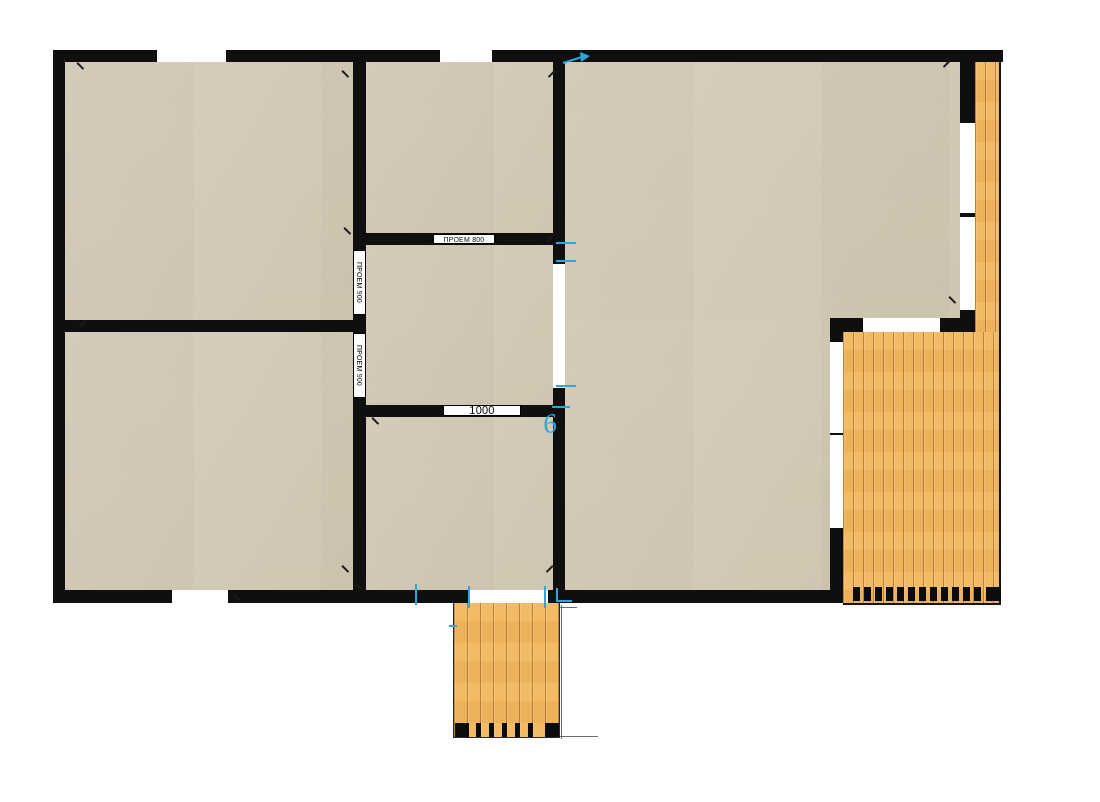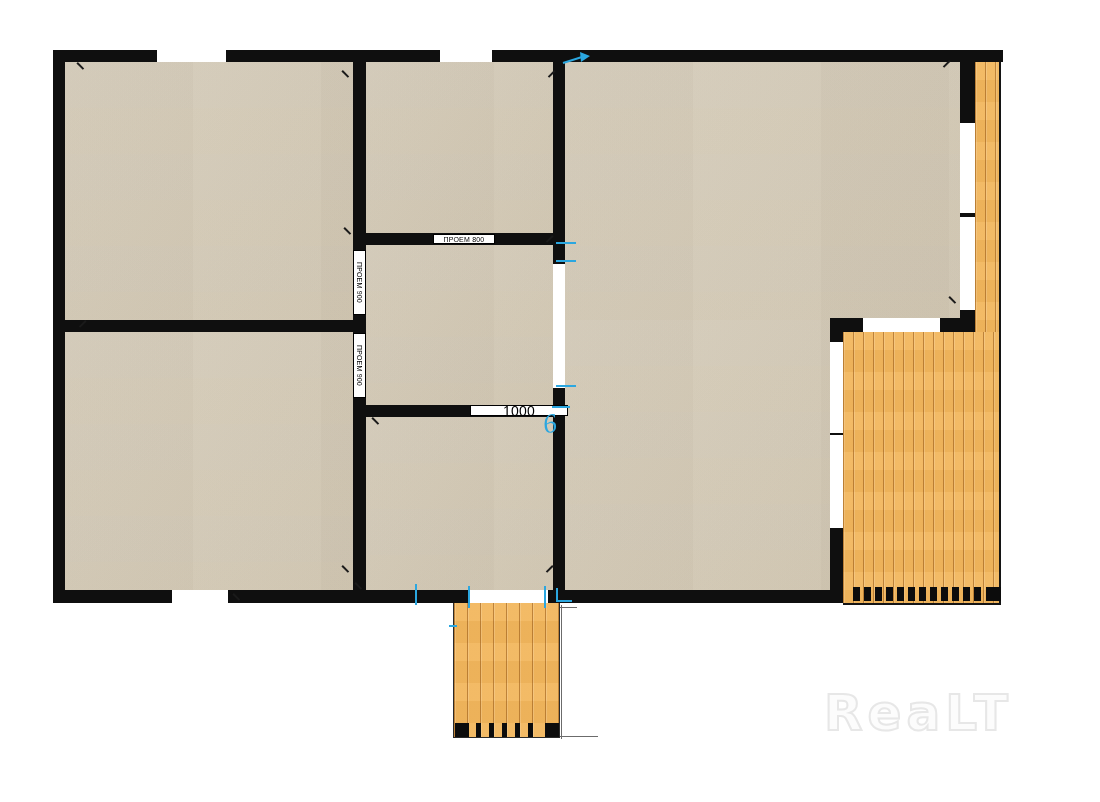--- a/index.html
+++ b/index.html
@@ -47,21 +47,20 @@
     -webkit-text-stroke:2px #e7e7e7;
     text-stroke:2px #e7e7e7;
     font-family:"DejaVu Sans",sans-serif;font-weight:700;
     letter-spacing:5px;user-select:none;
   }
 </style>
 </head>
 <body>
 
 <div class="stage">
-  <div class="abs watermark" style="left:824px;top:684px;font-size:50px;">ReaLT</div>
 <div class="abs floor" style="left: 65px; top: 62px; width: 288px; height: 258px;"></div>
     <div class="abs floor" style="left: 65px; top: 332px; width: 288px; height: 258px;"></div>
     <div class="abs floor" style="left: 366px; top: 62px; width: 187px; height: 171px;"></div>
     <div class="abs floor" style="left: 366px; top: 245px; width: 187px; height: 160px;"></div>
     <div class="abs floor" style="left: 366px; top: 417px; width: 187px; height: 173px;"></div>
     <div class="abs floor" style="left: 565px; top: 62px; width: 395px; height: 258px;"></div>
     <div class="abs floor" style="left: 565px; top: 320px; width: 265px; height: 270px;"></div>
     <div class="abs deck strip" style="left: 975px; top: 62px; width: 26px; height: 270px;"></div>
     <div class="abs deck big" style="left: 843px; top: 332px; width: 158px; height: 273px;"></div>
     <div class="abs deck porch" style="left: 453px; top: 603px; width: 107px; height: 135px;"></div>
@@ -102,21 +101,21 @@
     <div class="abs deck-mark" style="left: 455px; top: 723px; width: 14px; height: 14px;"></div>
     <div class="abs deck-mark" style="left: 476px; top: 723px; width: 5px; height: 14px;"></div>
     <div class="abs deck-mark" style="left: 489px; top: 723px; width: 5px; height: 14px;"></div>
     <div class="abs deck-mark" style="left: 502px; top: 723px; width: 5px; height: 14px;"></div>
     <div class="abs deck-mark" style="left: 515px; top: 723px; width: 5px; height: 14px;"></div>
     <div class="abs deck-mark" style="left: 528px; top: 723px; width: 5px; height: 14px;"></div>
     <div class="abs deck-mark" style="left: 545px; top: 723px; width: 14px; height: 14px;"></div>
     <div class="abs label-box" style="left: 433px; top: 234px; width: 62px; height: 10px; font-size: 7px;">ПРОЕМ 800</div>
     <div class="abs label-box v" style="left: 353px; top: 250px; width: 13px; height: 65px; font-size: 7px;">ПРОЕМ 900</div>
     <div class="abs label-box v" style="left: 353px; top: 333px; width: 13px; height: 65px; font-size: 7px;">ПРОЕМ 900</div>
-    <div class="abs label-box" style="left: 470px; top: 405px; width: 98px; height: 11px; font-size: 14px;">1000</div>
+    <div class="abs label-box" style="left: 443px; top: 405px; width: 78px; height: 11px; font-size: 11px;">1000</div>
     <div class="abs tick-black" style="left: 76px; top: 65px; width: 9px; height: 1.5px; transform: rotate(45deg);"></div>
     <div class="abs tick-black" style="left: 78px; top: 323px; width: 9px; height: 1.5px; transform: rotate(-45deg);"></div>
     <div class="abs tick-black" style="left: 341px; top: 73px; width: 9px; height: 1.5px; transform: rotate(45deg);"></div>
     <div class="abs tick-black" style="left: 547px; top: 73px; width: 9px; height: 1.5px; transform: rotate(-45deg);"></div>
     <div class="abs tick-black" style="left: 343px; top: 230px; width: 9px; height: 1.5px; transform: rotate(45deg);"></div>
     <div class="abs tick-black" style="left: 545px; top: 238px; width: 9px; height: 1.5px; transform: rotate(-45deg);"></div>
     <div class="abs tick-black" style="left: 371px; top: 420px; width: 9px; height: 1.5px; transform: rotate(45deg);"></div>
     <div class="abs tick-black" style="left: 545px; top: 568px; width: 9px; height: 1.5px; transform: rotate(-45deg);"></div>
     <div class="abs tick-black" style="left: 354px; top: 585px; width: 9px; height: 1.5px; transform: rotate(45deg);"></div>
     <div class="abs tick-black" style="left: 232px; top: 596px; width: 9px; height: 1.5px; transform: rotate(45deg);"></div>

